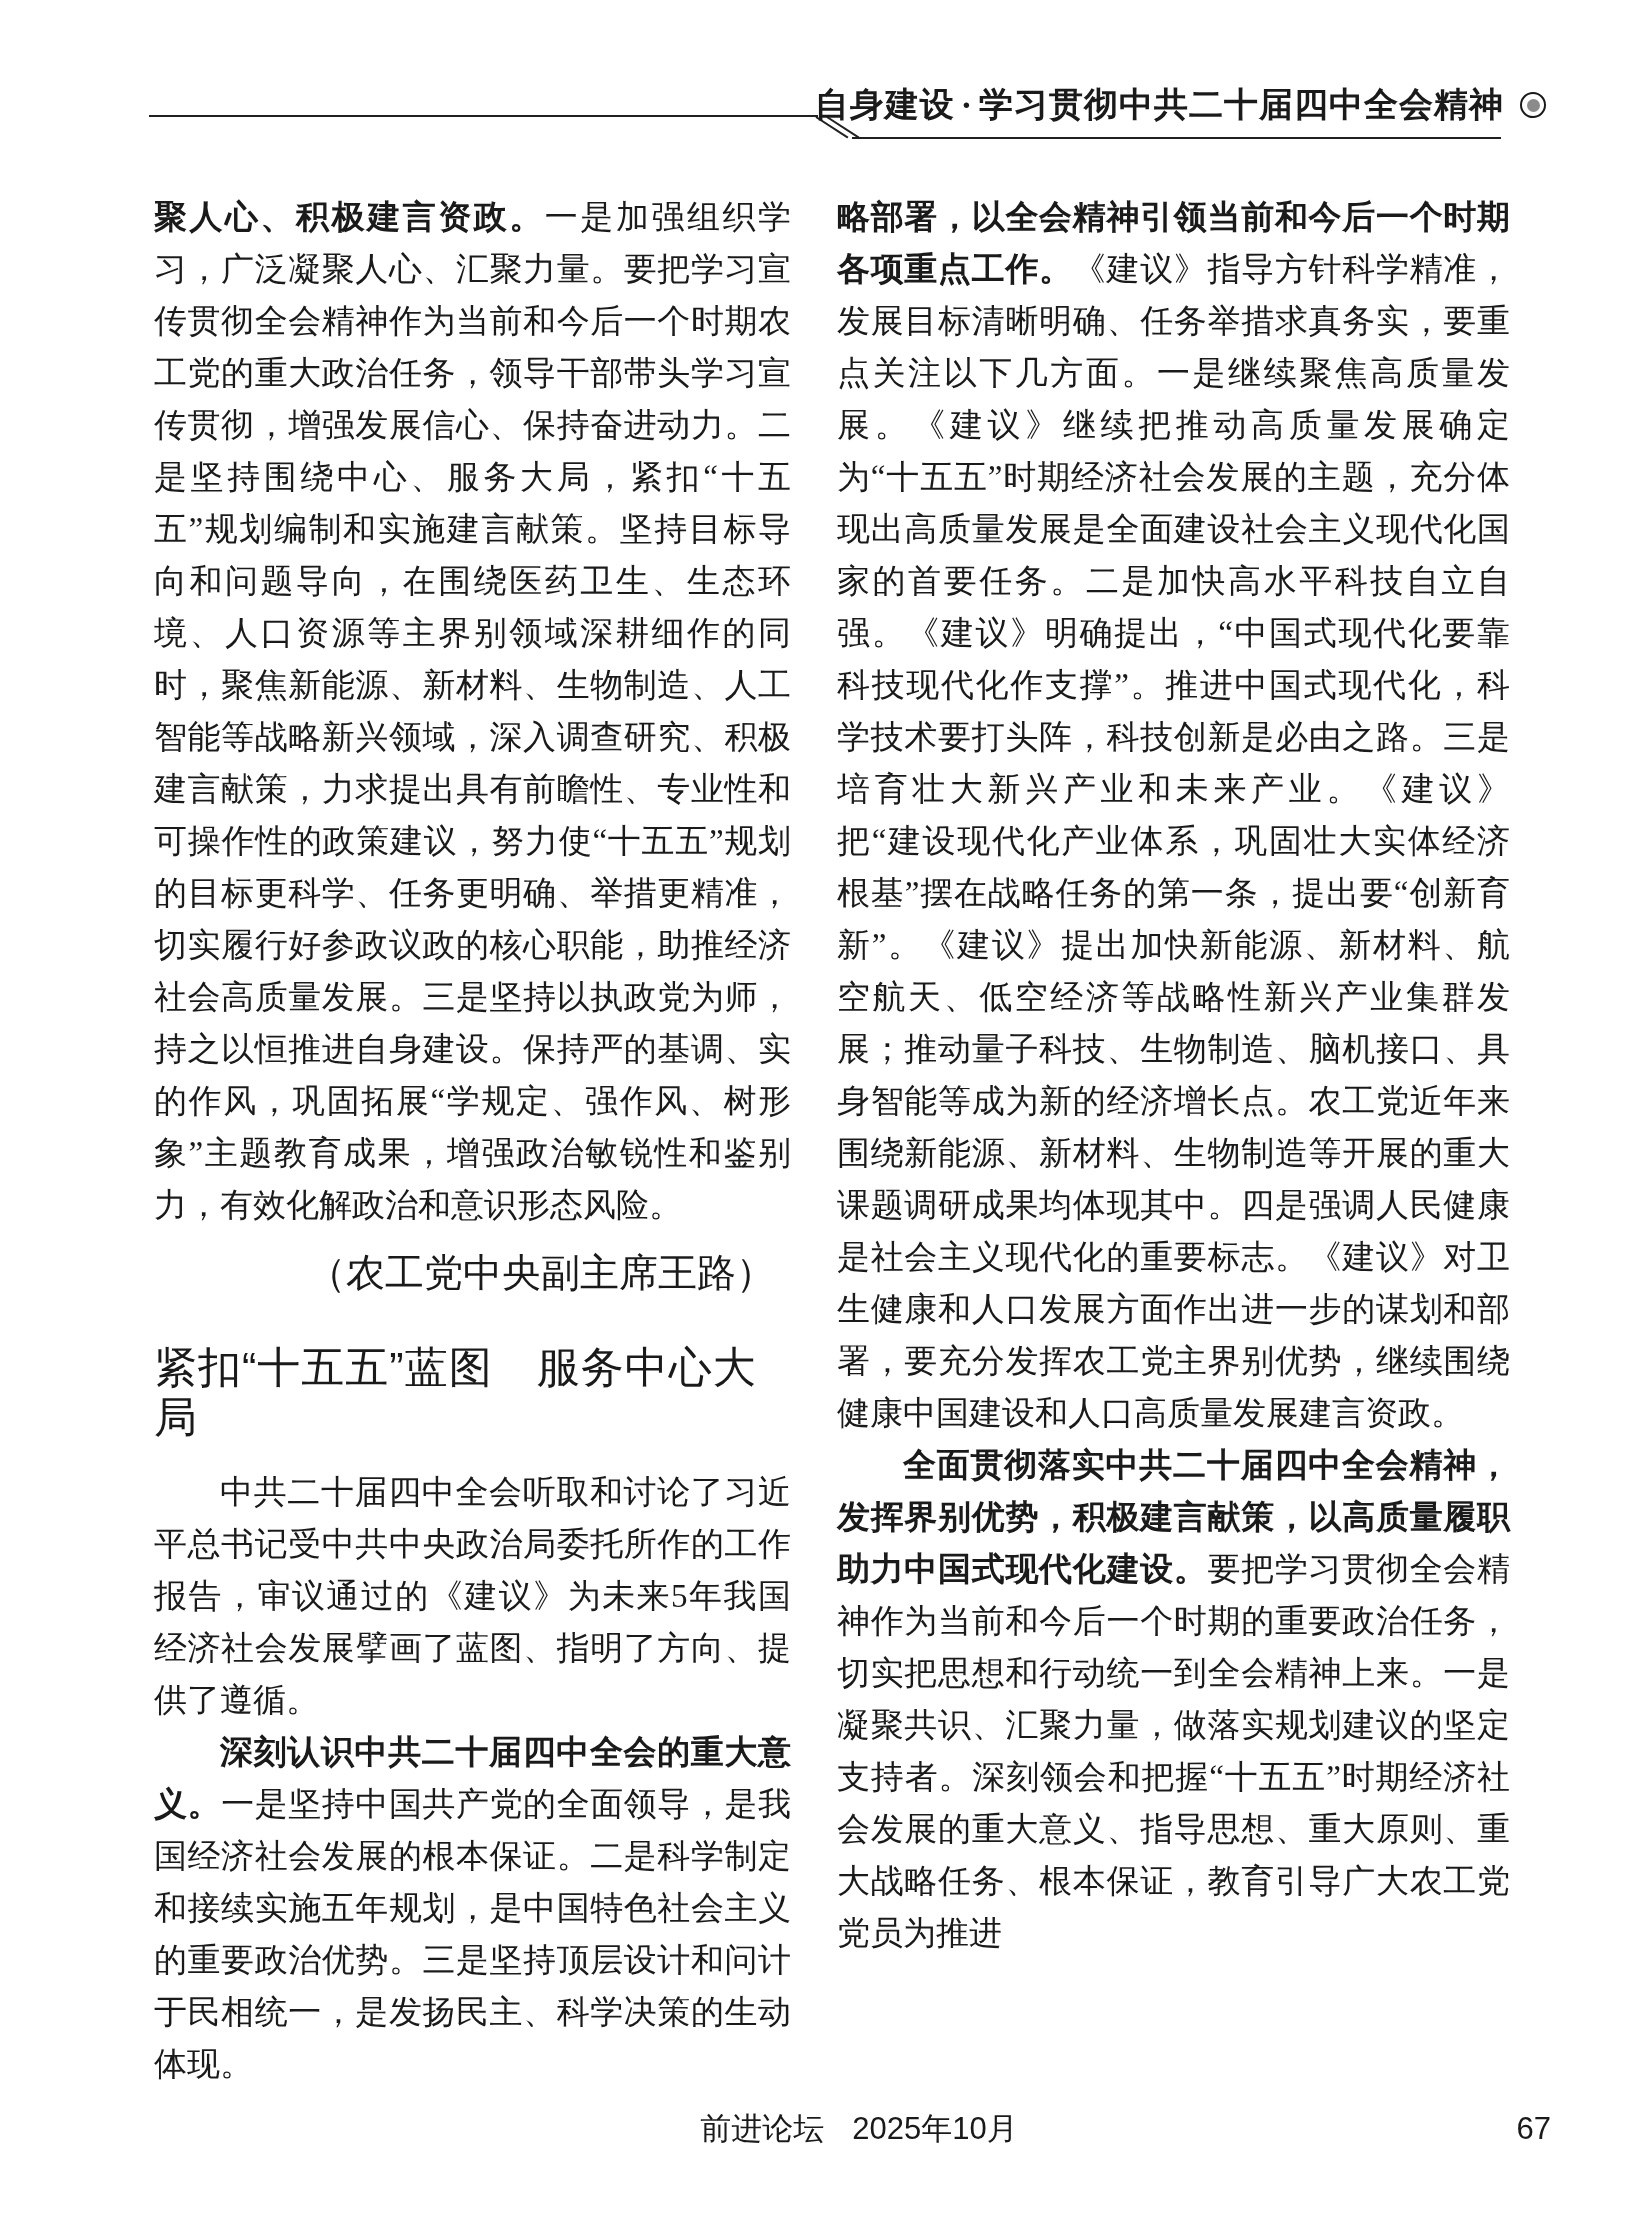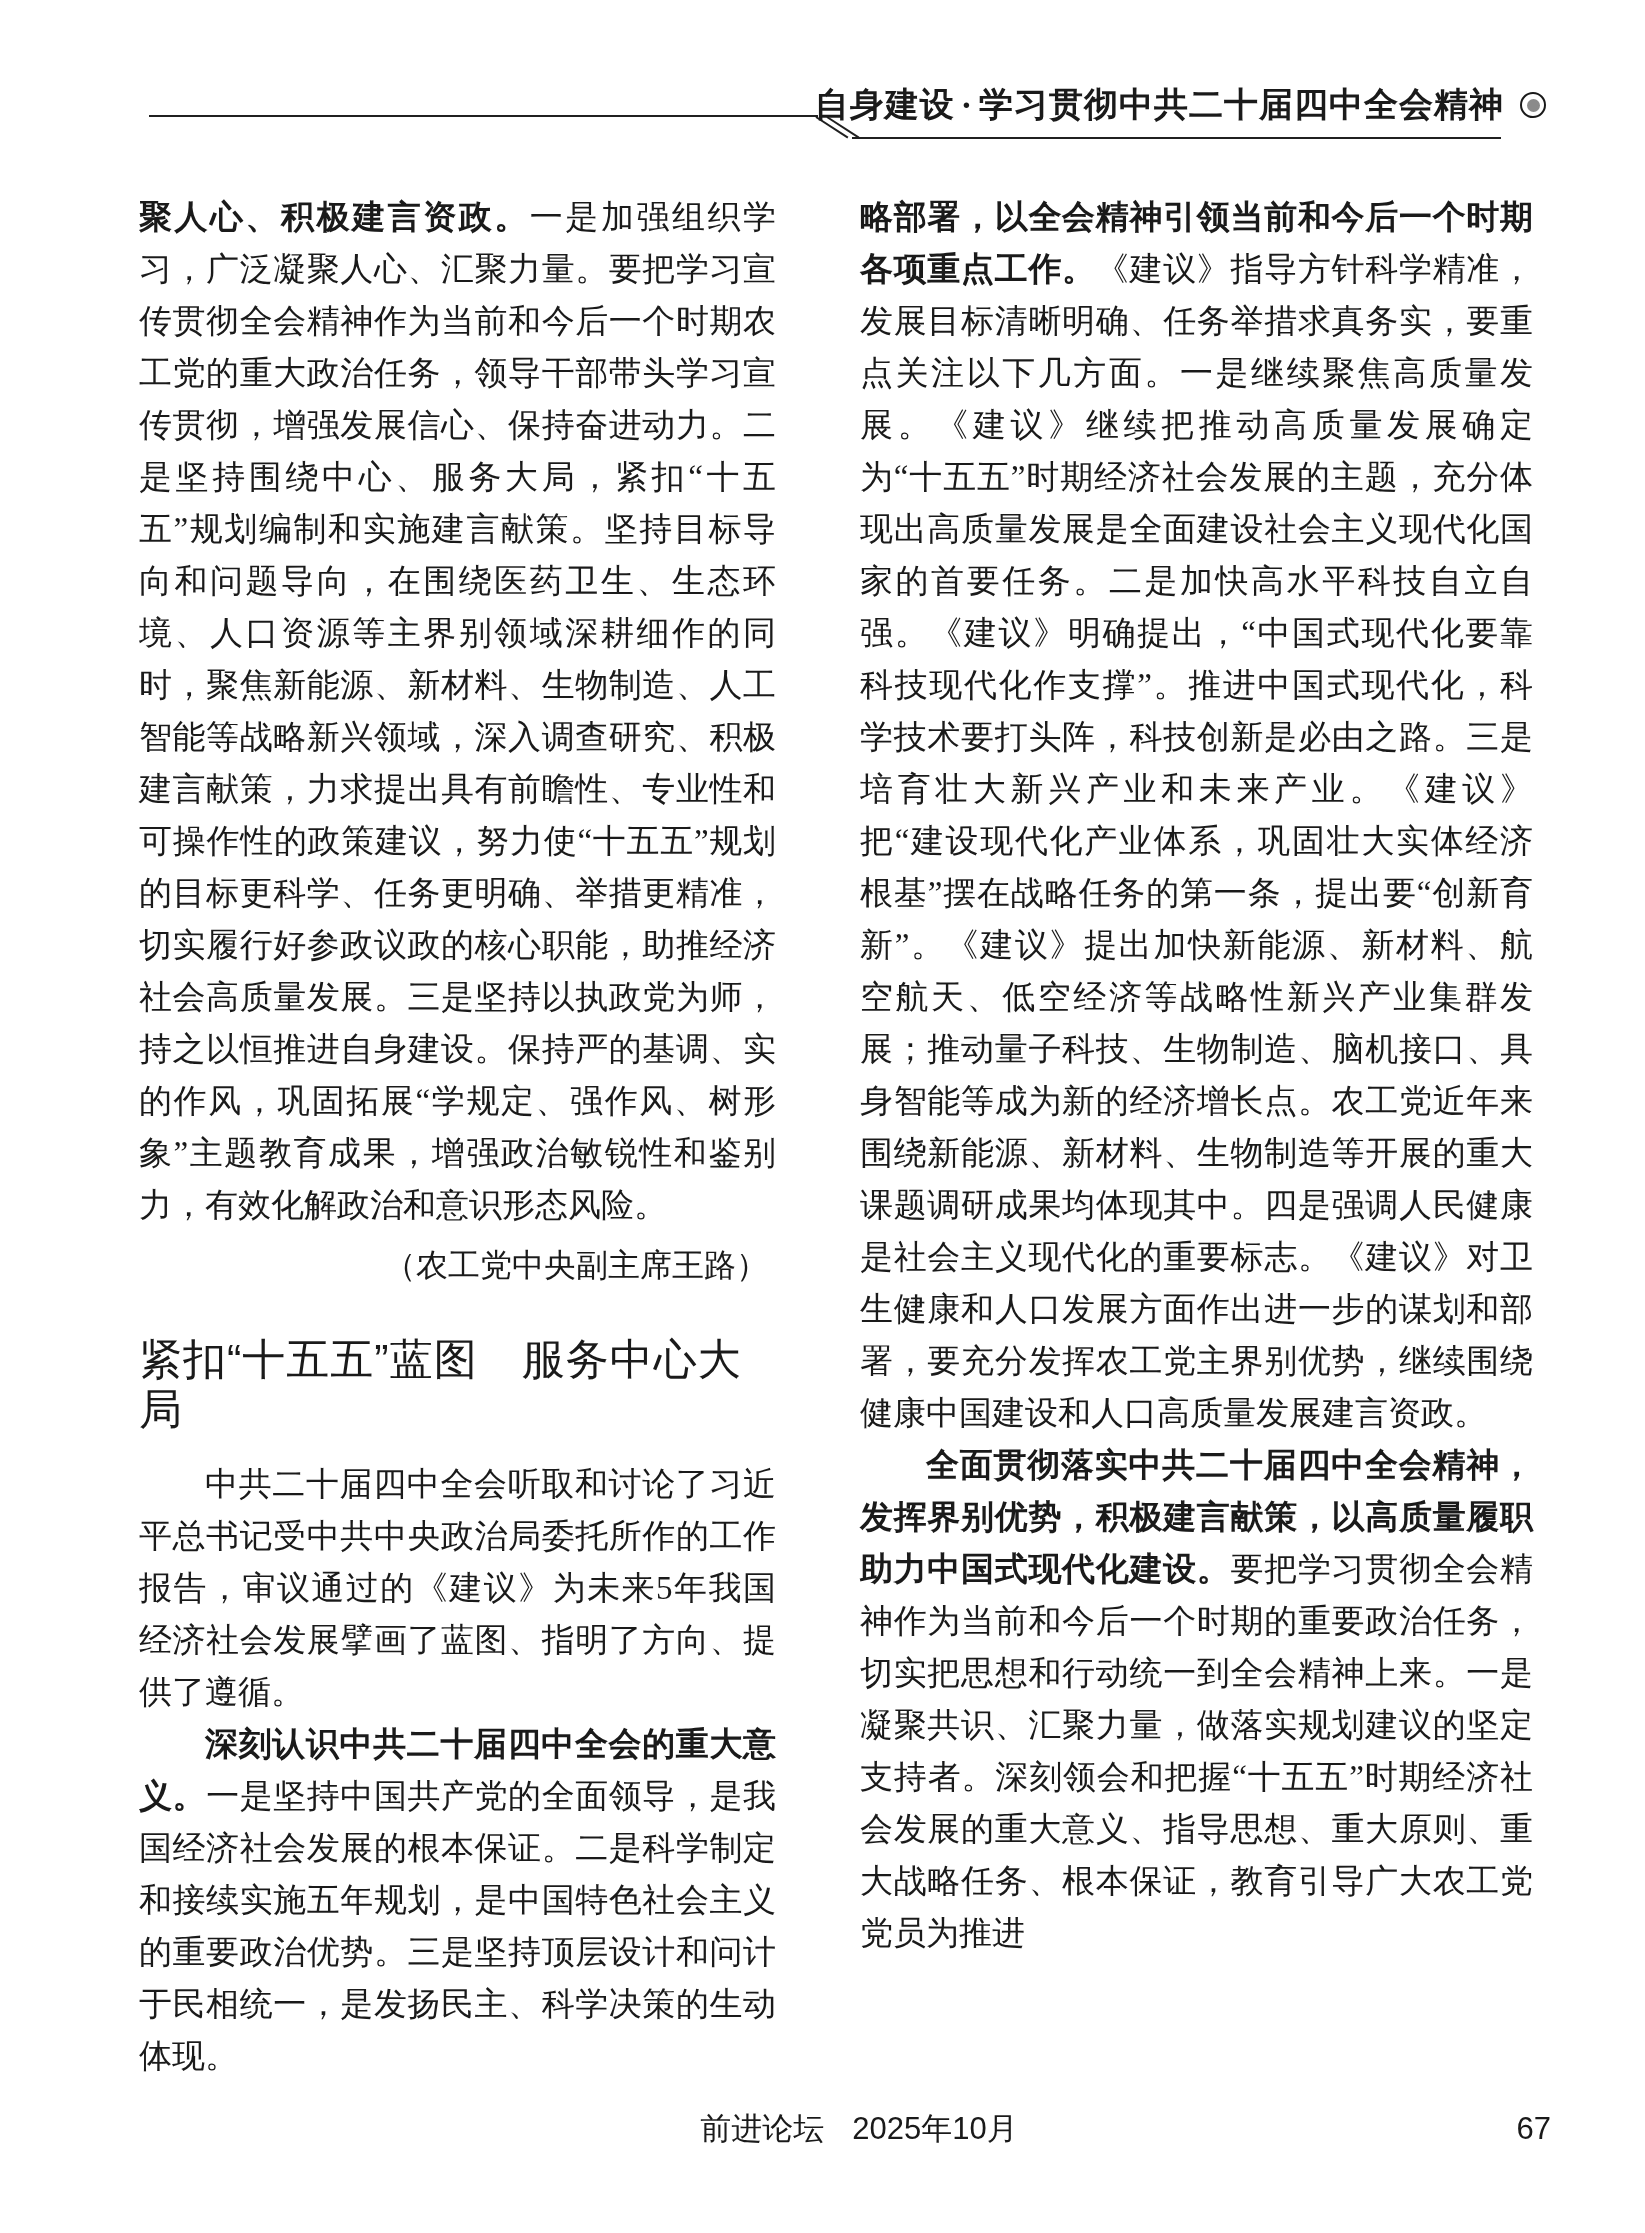--- a/index.html
+++ b/index.html
@@ -33,34 +33,34 @@
   }
   .bullet-core{width:13px;height:13px;border-radius:50%;background:var(--dot);}
   .rule{position:absolute;height:2px;background:var(--rule);}
   .rule-left{top:115px;left:149px;width:669px;}
   .rule-right{top:137px;left:852px;width:649px;}
   .slash{position:absolute;width:38px;height:2px;background:var(--rule);transform:rotate(33deg);transform-origin:left center;}
   .slash-1{top:116px;left:816px;}
   .slash-2{top:116px;left:827px;}
   
   .content{
-    position:absolute;top:191px;left:139px;
-    display:flex;gap:84px;
+    position:absolute;top:191px;left:154px;
+    display:flex;gap:46px;
   }
   .col{font-size:33px;line-height:52px;text-align:justify;}
   .col-left{width:637px;}
   .col-right{width:673px;}
   .para{margin:0;}
   .para.indent{text-indent:2em;}
   .run{font-weight:400;}
   .run.bold{
     font-weight:700;
     font-family:"Liberation Sans","DejaVu Sans",sans-serif;
   }
-  .attribution{margin:8px;text-align:right;font-size:32px;}
+  .attribution{margin:16px;text-align:right;font-size:39px;}
   .section-heading{
     margin:43px 0 24px 0;
     font-family:"Liberation Sans","DejaVu Sans",sans-serif;
     font-size:43px;line-height:50px;font-weight:400;
     text-align:left;letter-spacing:1px;
     text-indent:0;
   }
   
   .footer{
     position:absolute;left:0;top:2107px;width:100%;

